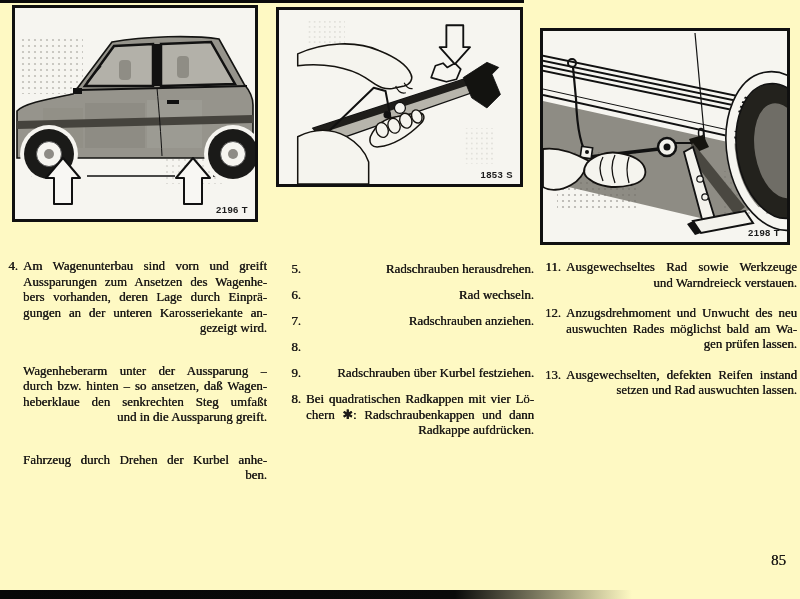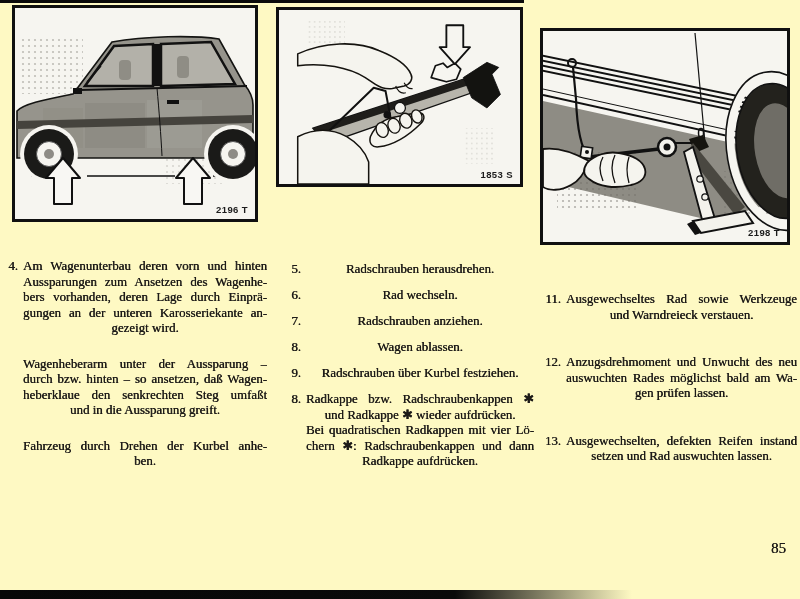--- a/index.html
+++ b/index.html
@@ -23,29 +23,29 @@
     font-family:"Liberation Sans","DejaVu Sans",sans-serif;
     font-size:9.5px;font-weight:700;letter-spacing:.4px;color:#1c1c1c;}
   
   .col{position:absolute;font-size:12.9px;line-height:15.5px;
     text-shadow:.35px 0 0 currentColor;}
   .col-left{left:4px;top:259px;width:263px;}
   .col-mid{left:277px;top:262px;width:257px;}
   .col-right{left:537px;top:260px;width:260px;}
   .item{display:flex;}
   .col-mid .item{margin-bottom:10.5px;}
-  .col-right .item{margin-bottom:15px;margin-top:32px;}
+  .col-right .item{margin-bottom:15px;}
   .num{flex:0 0 24px;text-align:right;}
   .col-left .num{flex-basis:14px;}
   .body{flex:1;margin-left:5px;min-width:0;}
-  .para + .para{margin-top:20px;}
+  .para + .para{margin-top:27px;}
   .col-mid .para + .para{margin-top:0;}
-  .line{text-align:center;overflow:hidden;max-height:16px;}
+  .line{text-align:right;overflow:hidden;max-height:16px;}
   .line.j{text-align:justify;text-align-last:justify;}
-  .page-number{position:absolute;right:14px;top:540px;font-size:15px;
+  .page-number{position:absolute;right:14px;top:552px;font-size:15px;
     text-shadow:.3px 0 0 currentColor;}
 </style>
 </head>
 <body>
 
 <div id="page">
 
   <div class="scan-strip-top"></div>
   <div class="scan-bar-bottom"></div>
 
@@ -187,21 +187,21 @@
       <path d="M60 126 q-6 10 0 24 M72 124 q-6 12 0 28 M86 126 q-4 12 0 26" fill="none" stroke="#141210" stroke-width="1.3"></path>
     </svg>
     <div class="fig-caption">2198 T</div>
   </div>
 
   <div class="col col-left">
     <div class="item">
       <div class="num">4.</div>
       <div class="body">
           <div class="para">
-            <div class="line j">Am Wagenunterbau deren vorn und hinten</div>
+            <div class="line j">Am Wagenunterbau sind vorn und greift</div>
             <div class="line j">Aussparungen zum Ansetzen des Wagenhe-</div>
             <div class="line j">bers vorhanden, deren Lage durch Einprä-</div>
             <div class="line j">gungen an der unteren Karosseriekante an-</div>
             <div class="line">gezeigt wird.</div>
           </div>
           <div class="para">
             <div class="line j">Wagenheberarm unter der Aussparung –</div>
             <div class="line j">durch bzw. hinten – so ansetzen, daß Wagen-</div>
             <div class="line j">heberklaue den senkrechten Steg umfaßt</div>
             <div class="line">und in die Aussparung greift.</div>
@@ -234,41 +234,32 @@
     <div class="item">
       <div class="num">7.</div>
       <div class="body">
           <div class="para">
             <div class="line">Radschrauben anziehen.</div>
           </div>
         </div>
     </div>
     <div class="item">
       <div class="num">8.</div>
-      <div class="body">
-          <div class="para">
-            <div class="line">Wagen ablassen.</div>
-          </div>
-        </div>
     </div>
     <div class="item">
       <div class="num">9.</div>
       <div class="body">
           <div class="para">
             <div class="line">Radschrauben über Kurbel festziehen.</div>
           </div>
         </div>
     </div>
     <div class="item">
       <div class="num">8.</div>
       <div class="body">
-          <div class="para">
-            <div class="line j">Radkappe bzw. Radschraubenkappen ✱</div>
-            <div class="line">und Radkappe ✱ wieder aufdrücken.</div>
-          </div>
           <div class="para">
             <div class="line j">Bei quadratischen Radkappen mit vier Lö-</div>
             <div class="line j">chern ✱: Radschraubenkappen und dann</div>
             <div class="line">Radkappe aufdrücken.</div>
           </div>
         </div>
     </div>
   </div>
 
   <div class="col col-right">

